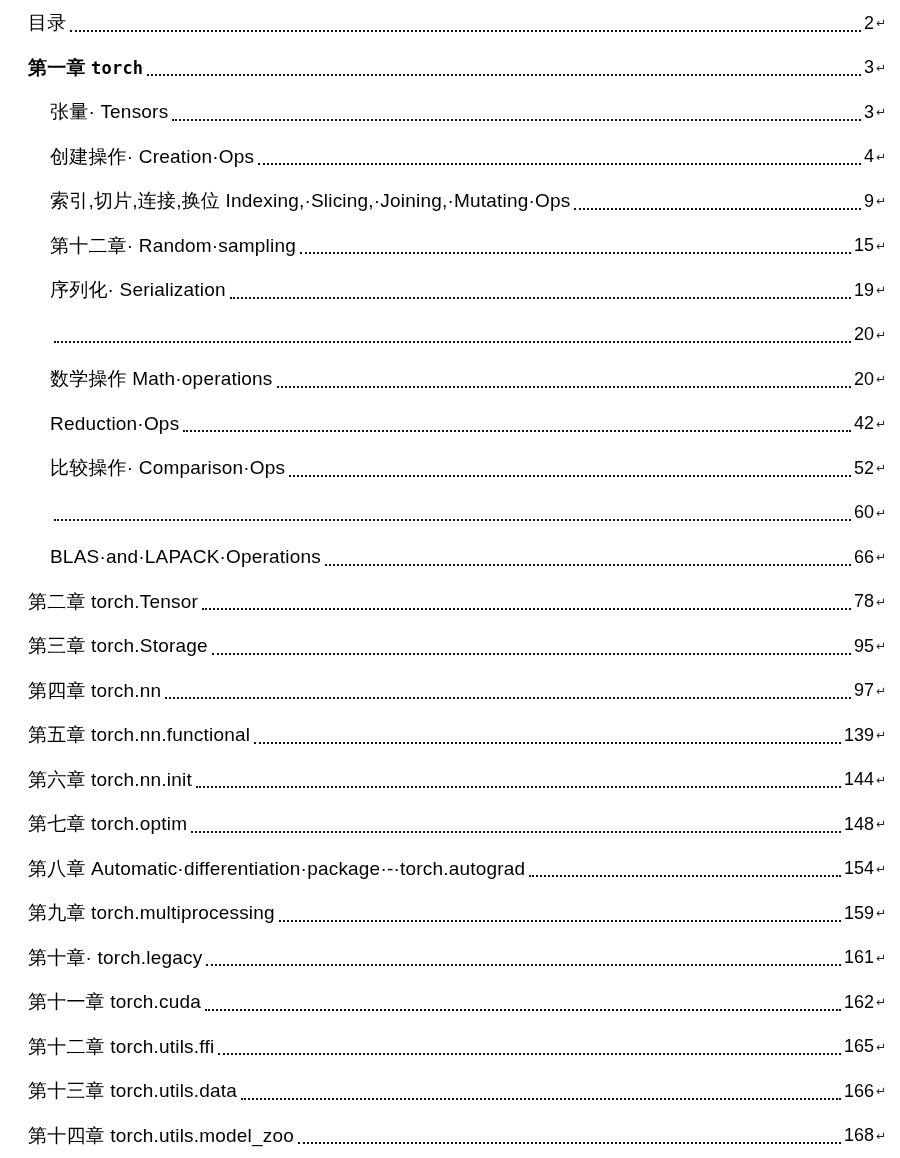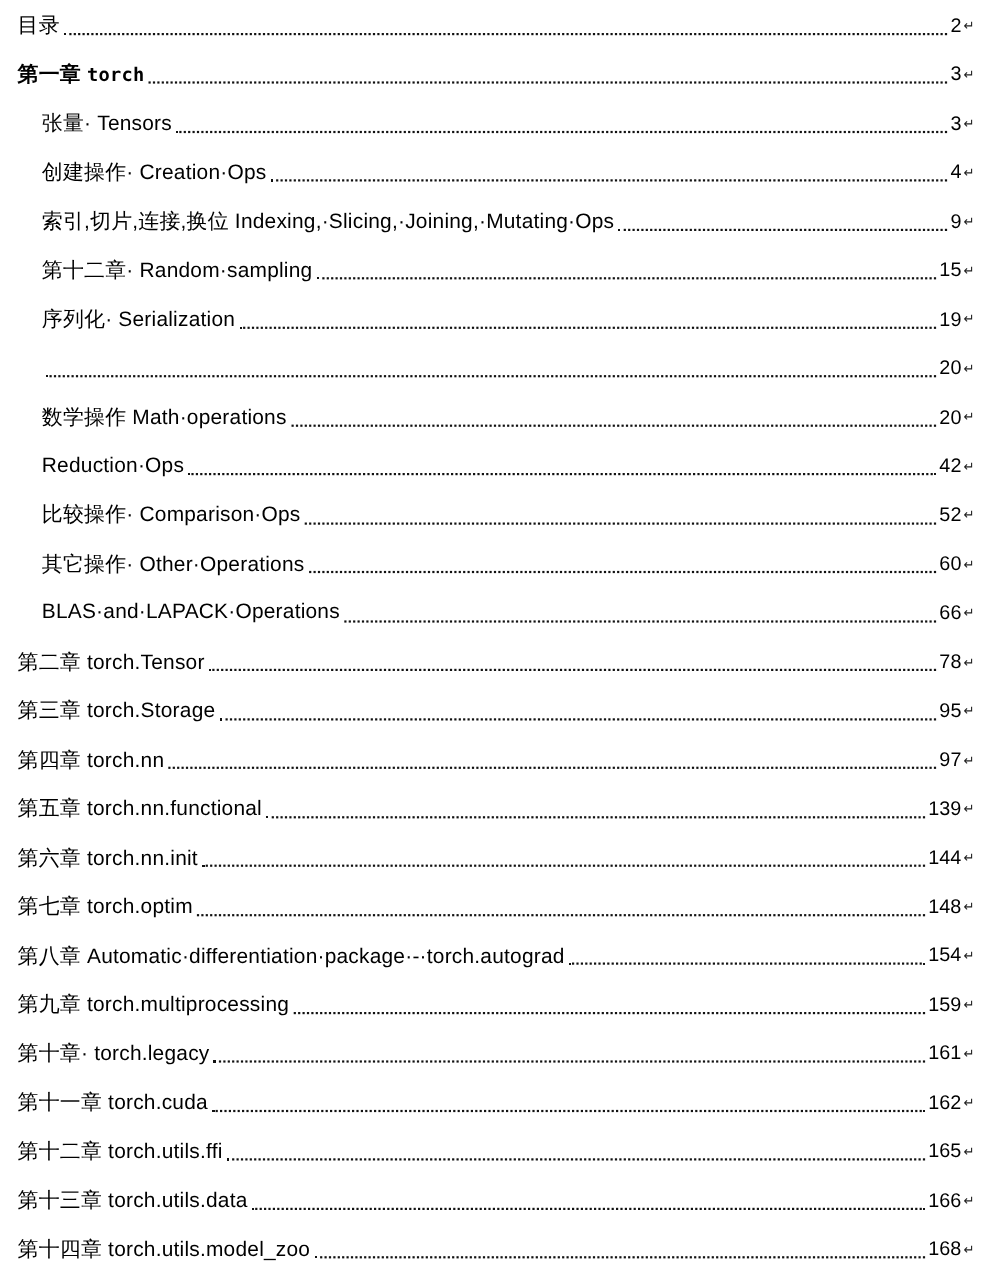--- a/index.html
+++ b/index.html
@@ -11,21 +11,21 @@
     width: 900px;
     height: 1158px;
     font-family: "Liberation Sans", "DejaVu Sans", sans-serif;
     color: #000000;
     overflow: hidden;
   }
   .page {
     box-sizing: border-box;
     width: 900px;
     height: 1158px;
-    padding: 1px 12px 0 16px;
+    padding: 1px 12px 0 28px;
     background: #ffffff;
   }
   .toc-row {
     display: flex;
     align-items: center;
     height: 44.5px;
     font-size: 19px;
     cursor: default;
   }
   .toc-row.level-1 {
@@ -129,21 +129,20 @@
     <span class="page-num">42</span>
     <span class="ret">↵</span>
   </div>
       <div class="toc-row level-1">
     <span class="label">比较操作· Comparison·Ops</span>
     <span class="leader"></span>
     <span class="page-num">52</span>
     <span class="ret">↵</span>
   </div>
       <div class="toc-row level-1">
-    <span class="label">其它操作· Other·Operations</span>
     <span class="leader"></span>
     <span class="page-num">60</span>
     <span class="ret">↵</span>
   </div>
       <div class="toc-row level-1">
     <span class="label">BLAS·and·LAPACK·Operations</span>
     <span class="leader"></span>
     <span class="page-num">66</span>
     <span class="ret">↵</span>
   </div>

